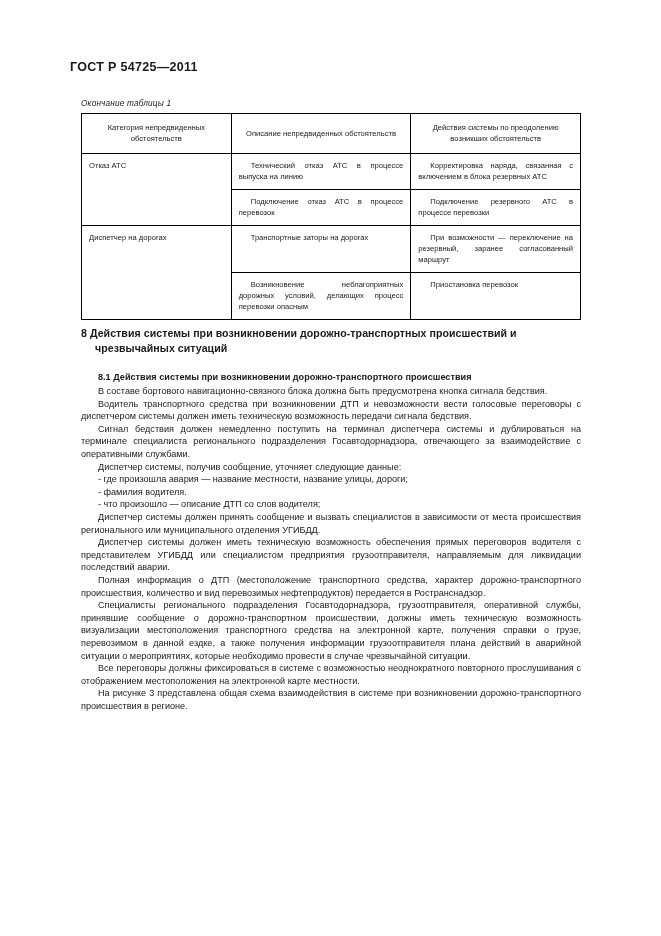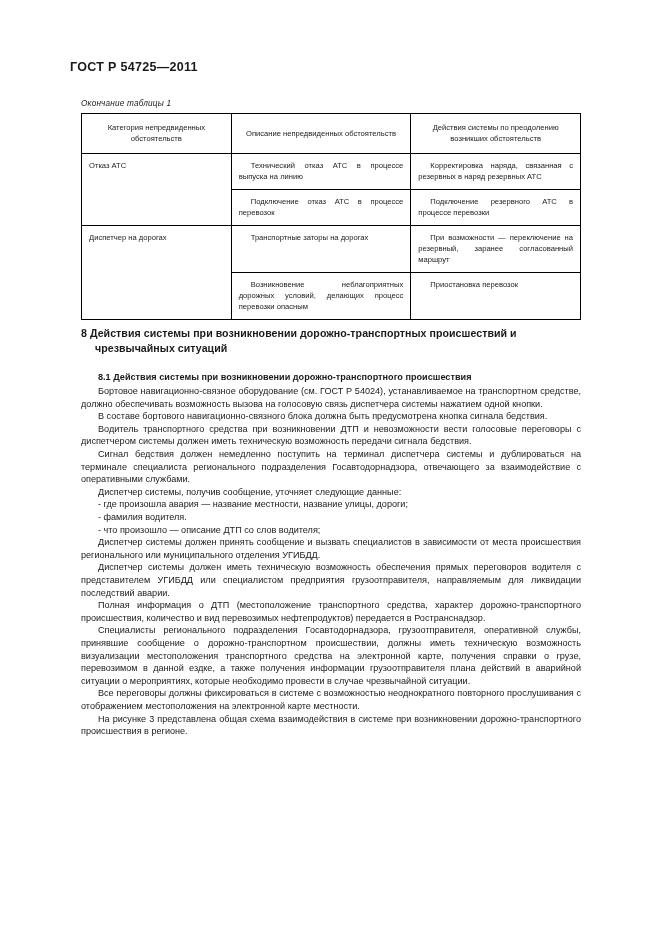--- a/index.html
+++ b/index.html
@@ -166,21 +166,21 @@
         <tr>
           <th>Категория непредвиденных обстоятельств</th>
           <th>Описание непредвиденных обстоятельств</th>
           <th>Действия системы по преодолению возникших обстоятельств</th>
         </tr>
       </thead>
       <tbody>
         <tr>
           <td class="cell-cat" rowspan="2">Отказ АТС</td>
           <td class="cell-just">Технический отказ АТС в процессе выпуска на линию</td>
-          <td class="cell-c">Корректировка наряда, связанная с резервных в наряд резервных АТС</td>
+          <td class="cell-c">Корректировка наряда, связанная с включением в блока резервных АТС</td>
         </tr>
         <tr>
           <td class="cell-just">Подключение отказ АТС в процессе перевозок</td>
           <td class="cell-c">Подключение резервного АТС в процессе перевозки</td>
         </tr>
         <tr class="row-sep-strong">
           <td class="cell-cat" rowspan="2">Диспетчер на дорогах</td>
           <td class="cell-plain">Транспортные заторы на дорогах</td>
           <td class="cell-c">При возможности — переключение на резервный, заранее согласованный маршрут</td>
         </tr>
@@ -189,21 +189,20 @@
           <td class="cell-plain">Приостановка перевозок</td>
         </tr>
       </tbody>
     </table>
   </div>
 
   <div class="content">
     <h2 class="sec">8  Действия системы при возникновении дорожно-транспортных происшествий и чрезвычайных ситуаций</h2>
     <h3 class="subsec">8.1  Действия системы при возникновении дорожно-транспортного происшествия</h3>
 
-    <p class="para">Бортовое навигационно-связное оборудование (см. ГОСТ Р 54024), устанавливаемое на транспортном средстве, должно обеспечивать возможность вызова на голосовую связь диспетчера системы нажатием одной кнопки.</p>
     <p class="para">В составе бортового навигационно-связного блока должна быть предусмотрена кнопка сигнала бедствия.</p>
     <p class="para">Водитель транспортного средства при возникновении ДТП и невозможности вести голосовые переговоры с диспетчером системы должен иметь техническую возможность передачи сигнала бедствия.</p>
     <p class="para">Сигнал бедствия должен немедленно поступить на терминал диспетчера системы и дублироваться на терминале специалиста регионального подразделения Госавтодорнадзора, отвечающего за взаимодействие с оперативными службами.</p>
     <p class="para">Диспетчер системы, получив сообщение, уточняет следующие данные:</p>
 
     <ul class="dashlist">
       <li>- где произошла авария — название местности, название улицы, дороги;</li>
       <li>- фамилия водителя.</li>
       <li>- что произошло — описание ДТП со слов водителя;</li>
     </ul>

